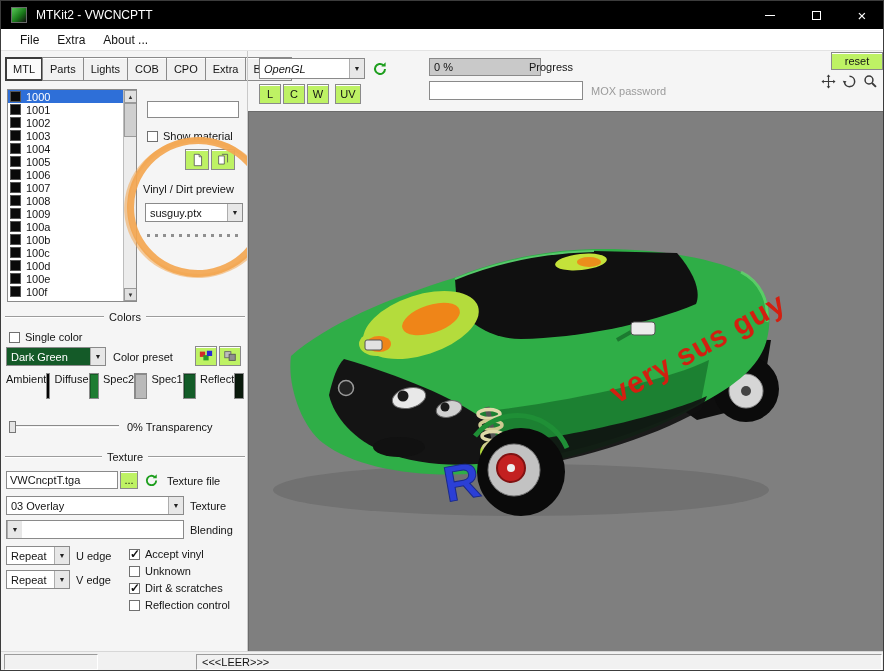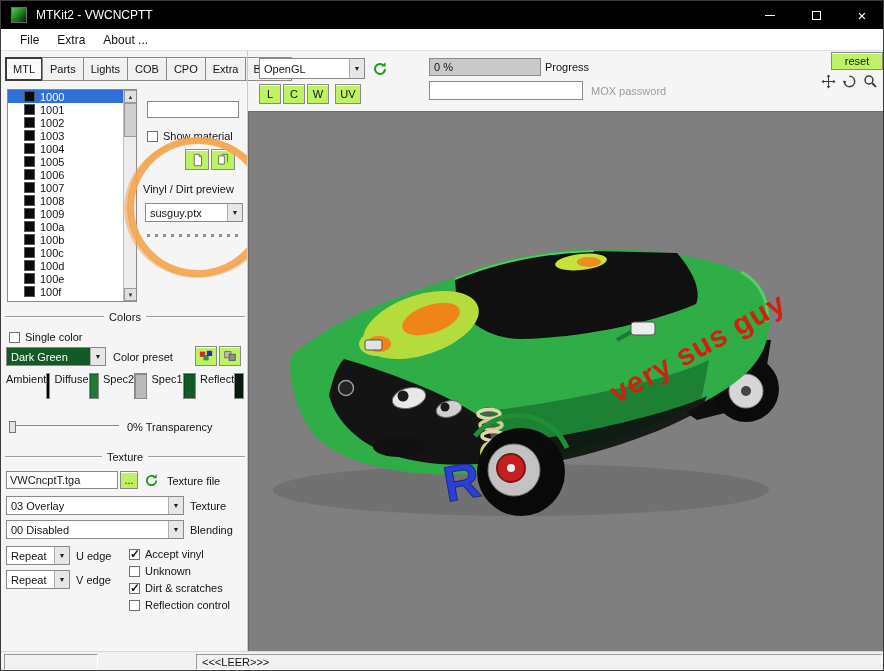--- a/index.html
+++ b/index.html
@@ -54,21 +54,21 @@
   .tab{height:24px;padding:0 7px;display:flex;align-items:center;border:1px solid #8a8a8a;
        background:#f1f1f1;margin-right:-1px;box-shadow:inset 0 1px 0 #fff;}
   .tab.active{border:1px solid #3c3c3c;box-shadow:inset 0 0 0 1px #3c3c3c;background:#fafafa;}
   .progressbox{position:absolute;left:428px;top:57px;width:112px;height:18px;border:1px solid #8a8a8a;
                background:#c9c9c9;display:flex;align-items:center;padding:0 4px;}
   .navicons{position:absolute;top:73px;display:flex;gap:6px;}
   .iconbtn{display:flex;align-items:center;justify-content:center;}
 
   
   .listbox{position:absolute;left:6px;top:88px;width:130px;height:213px;border:1px solid #8a8a8a;background:#fff;overflow:hidden;}
-  .mat-row{display:flex;align-items:center;height:13px;padding-left:16px;width:132px;}
+  .mat-row{display:flex;align-items:center;height:13px;padding-left:2px;width:132px;}
   .mat-row.sel{background:#2e6fd8;color:#fff;}
   .mat-sw{width:11px;height:11px;background:#0a0a0a;border:1px solid #555;margin-right:5px;flex:none;}
   .mat-tx{font-size:11px;}
   .vscroll{position:absolute;right:0;top:0;width:13px;height:100%;background:#ececec;border-left:1px solid #bdbdbd;}
   .varrow{position:absolute;left:0;width:13px;height:13px;background:#e0e0e0;border:1px solid #9a9a9a;
           display:flex;align-items:center;justify-content:center;font-size:6px;color:#333;}
   .vthumb{position:absolute;left:0;top:13px;width:13px;height:34px;background:#cfcfcf;border:1px solid #9a9a9a;}
 
   
   .anno{position:absolute;left:126px;top:136px;width:142px;height:140px;border:7px solid rgba(243,166,80,.92);
@@ -118,42 +118,42 @@
   <div class="tabsrow">
       <div class="tab active">MTL</div>
       <div class="tab">Parts</div>
       <div class="tab">Lights</div>
       <div class="tab">COB</div>
       <div class="tab">CPO</div>
       <div class="tab">Extra</div>
       <div class="tab">Brows</div>
     </div>
 
-  <div class="dd abs" style="left:258px;top:57px;width:106px;height:21px;">
+  <div class="dd abs" style="left:258px;top:57px;width:106px;height:21px;font-style:italic;">
     <span class="val">OpenGL</span>
     <span class="arw">▼</span>
   </div>
   <div class="abs iconbtn" style="left:369px;top:58px;width:20px;height:20px;">
     <svg width="16" height="16" viewBox="0 0 16 16">
       <path d="M13 8a5 5 0 1 1-1.6-3.7" fill="none" stroke="#1d9e1d" stroke-width="2"></path>
       <path d="M13.6 1.2v4.3H9.3z" fill="#1d9e1d"></path>
     </svg>
   </div>
 
   <div class="abs" style="left:258px;top:83px;display:flex;">
       <div class="btn sq">L</div>
       <div class="btn sq">C</div>
       <div class="btn sq">W</div>
     </div>
   <div class="btn abs" style="left:334px;top:83px;width:26px;height:20px;">UV</div>
 
   <div class="progressbox">
     <span>0 %</span>
   </div>
-  <div class="label" style="left:544px;top:60px;">Progress</div>
+  <div class="label" style="left:528px;top:60px;">Progress</div>
 
   <input class="sunken abs" style="left: 428px; top: 80px; width: 154px; height: 19px;">
   <div class="label gray" style="left:590px;top:84px;">MOX password</div>
 
   <div class="btn abs" style="left:830px;top:51px;width:52px;height:18px;">reset</div>
 
   <div class="navicons" style="left:820px;">
     <span class="iconbtn">
       <svg width="15" height="15" viewBox="0 0 16 16">
         <path d="M8 0.5L6 3h4zM8 15.5L6 13h4zM0.5 8L3 6v4zM15.5 8L13 6v4z" fill="#3a3a3a"></path>
@@ -354,21 +354,20 @@
   </div>
   <div class="label" style="left:166px;top:474px;">Texture file</div>
 
   <div class="dd abs" style="left:5px;top:495px;width:178px;height:19px;">
     <span class="val">03 Overlay</span>
     <span class="arw">▼</span>
   </div>
   <div class="label" style="left:189px;top:499px;">Texture</div>
 
   <div class="dd abs" style="left:5px;top:519px;width:178px;height:19px;">
-    <span class="val">00 Disabled</span>
     <span class="arw">▼</span>
   </div>
   <div class="label" style="left:189px;top:523px;">Blending</div>
 
   <div class="dd abs" style="left:5px;top:545px;width:64px;height:19px;">
     <span class="val">Repeat</span>
     <span class="arw">▼</span>
   </div>
   <div class="label" style="left:75px;top:549px;">U edge</div>
 

